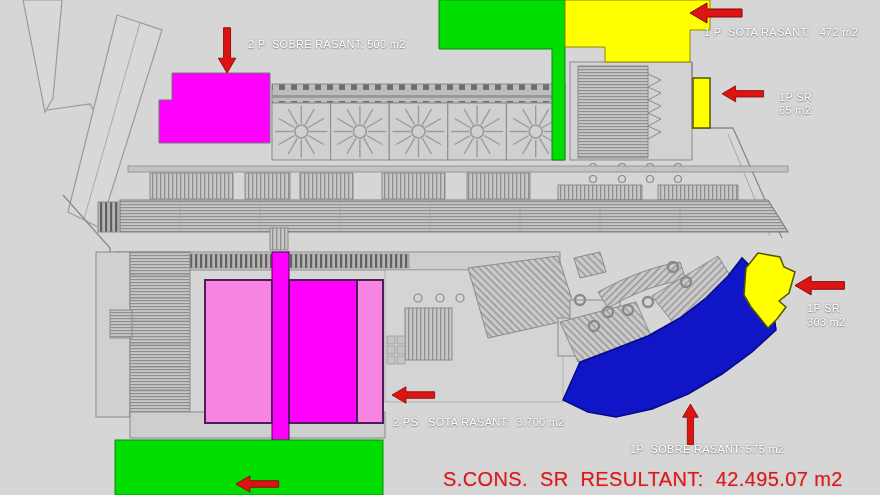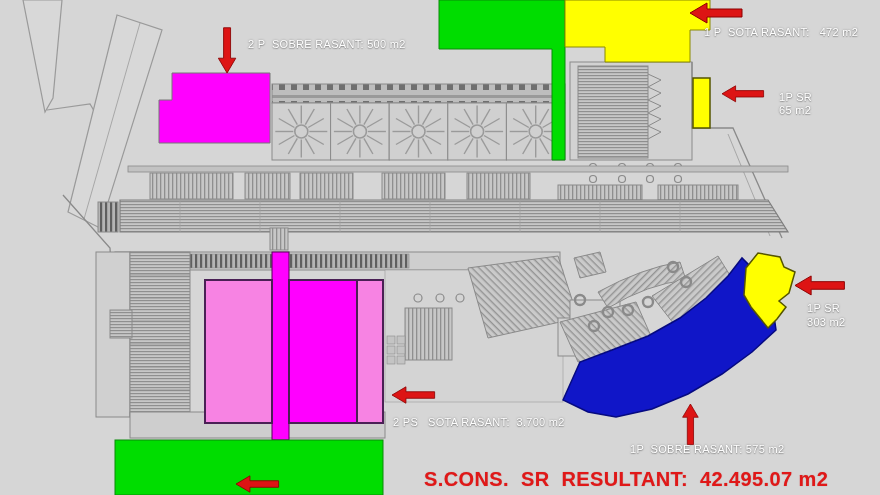--- a/index.html
+++ b/index.html
@@ -3,23 +3,23 @@
 <meta charset="utf-8">
 <style>
   html,body{margin:0;padding:0;background:#d6d6d6;}
   .stage{position:relative;width:880px;height:495px;overflow:hidden;
          font-family:"Liberation Sans",sans-serif;background:#d6d6d6;}
   .stage svg{position:absolute;left:0;top:0;}
   .lbl{position:absolute;color:#ffffff;font-weight:normal;font-size:11px;
        letter-spacing:.3px;white-space:pre;line-height:14px;
        text-shadow:0 0 2px rgba(70,70,70,.55),0 1px 1px rgba(70,70,70,.35);}
   .lbl-sm{font-size:11px;}
-  .lbl-red{position:absolute;color:#e01818;font-weight:bold;font-size:20px;
+  .lbl-red{position:absolute;color:#e01818;font-weight:normal;font-size:20px;
        letter-spacing:.4px;white-space:pre;
-       text-shadow:0 0 1px rgba(150,20,20,.4);}
+       text-shadow:0 0 1px rgba(150,20,20,.4);margin-left:19px;}
 </style>
 </head>
 <body>
 
 <div class="stage">
 
 <svg width="880" height="495" viewBox="0 0 880 495">
   <defs>
     <pattern id="ph" patternUnits="userSpaceOnUse" width="4" height="3">
       <rect width="4" height="3" fill="#c7c7c7"></rect>

